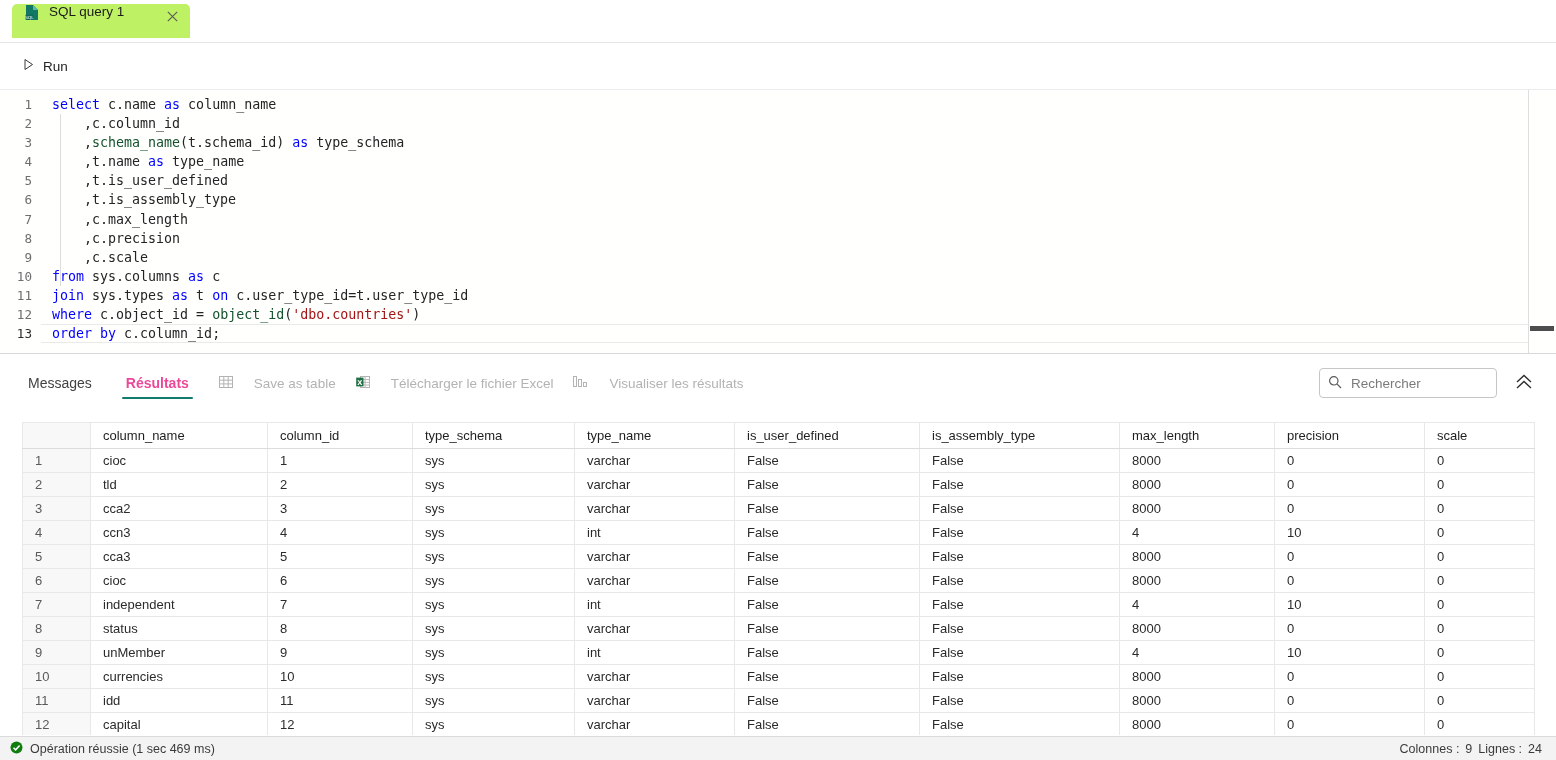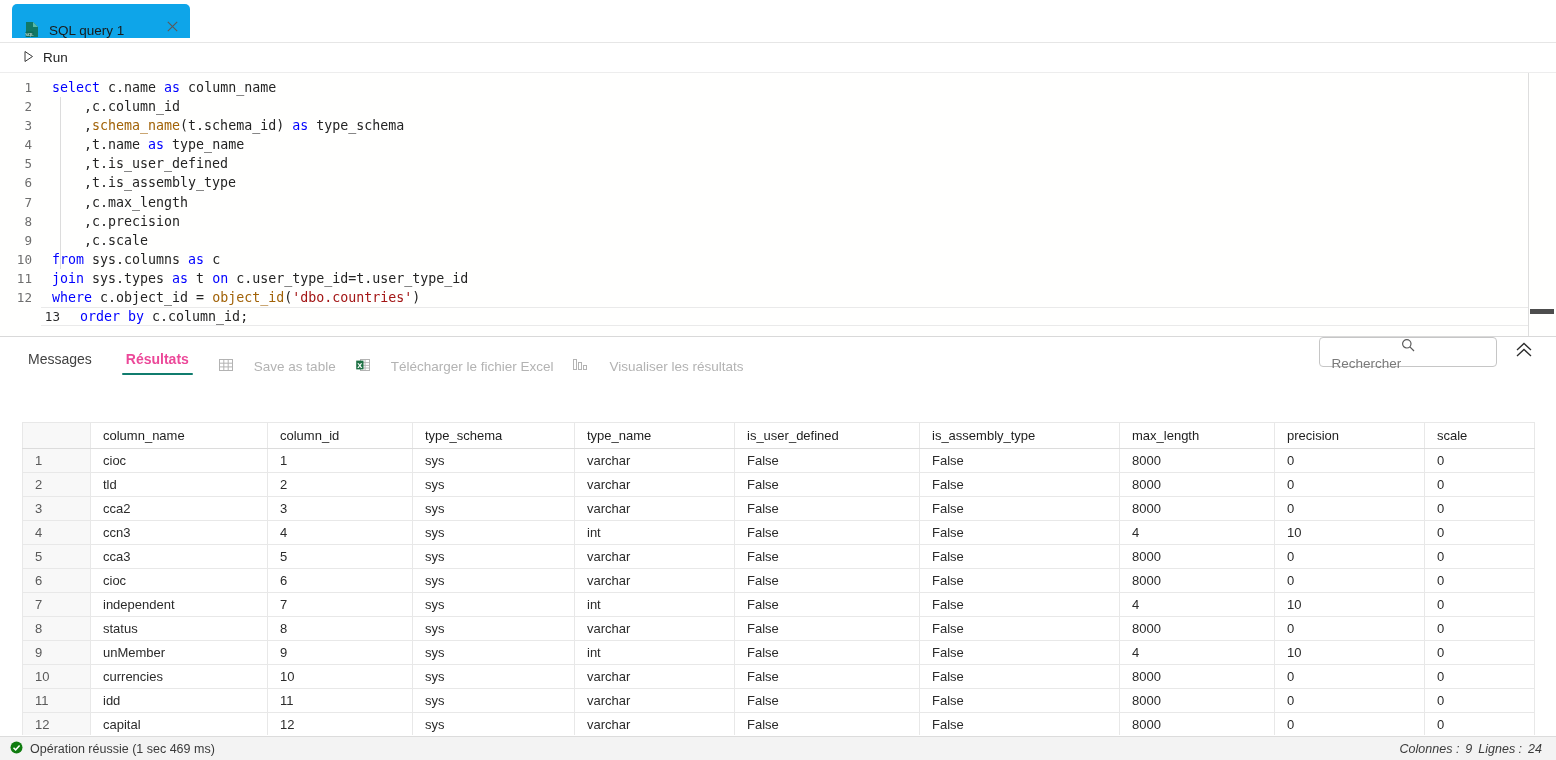--- a/index.html
+++ b/index.html
@@ -21,23 +21,23 @@
   .tabbar {
     height: 42px;
     background: #ffffff;
     display: flex;
     align-items: flex-start;
     padding: 4px 0 0 12px;
     box-sizing: border-box;
   }
   .tab {
     display: flex;
-    align-items: flex-end;
+    align-items: flex-start;
     height: 34px;
-    background: #0ea5e9;
+    background: #bef264;
     border-radius: 5px 5px 0 0;
     padding: 0 6px 0 12px;
     min-width: 160px;
     cursor: pointer;
   }
   .tab-icon {
     width: 16px;
     height: 17px;
     margin-right: 9px;
     flex: 0 0 auto;
@@ -56,21 +56,21 @@
     display: flex;
     align-items: center;
     justify-content: center;
     border-radius: 3px;
     cursor: pointer;
     flex: 0 0 auto;
   }
 
   
   .query-toolbar {
-    height: 31px;
+    height: 48px;
     border-top: 1px solid #e6e6e6;
     border-bottom: 1px solid #ededed;
     display: flex;
     align-items: center;
     padding-left: 14px;
     background: #ffffff;
     box-sizing: border-box;
   }
   .tb-btn {
     display: flex;
@@ -111,21 +111,21 @@
   .ln {
     width: 41px;
     text-align: right;
     padding-right: 9px;
     box-sizing: border-box;
     color: #6e6e6e;
     font-size: 12.6px;
     flex: 0 0 auto;
     user-select: none;
   }
-  .ln.active { color: #2b2b2b; margin-left: 28px; }
+  .ln.active { color: #2b2b2b; }
   .code-txt {
     white-space: pre;
     flex: 1 1 auto;
     padding-left: 11px;
   }
   .code-line.current .code-txt {
     position: relative;
   }
   .current-line-box {
     position: absolute;
@@ -139,21 +139,21 @@
   }
   .indent-guide {
     position: absolute;
     left: 60px;
     top: 0;
     bottom: 0;
     width: 1px;
     background: #dcdcdc;
   }
   .kw  { color: #0000ff; }
-  .fn  { color: #a16207; margin-top: 16px; }
+  .fn  { color: #14532d; margin-top: 16px; }
   .str { color: #a31515; }
 
   .editor-vline {
     position: absolute;
     top: 0;
     bottom: 0;
     right: 27px;
     width: 1px;
     background: #dedede;
   }
@@ -164,20 +164,21 @@
     width: 24px;
     height: 5px;
     background: #4d4d4d;
     border-radius: 0;
   }
 
   
   .results-toolbar {
     height: 58px;
     display: flex;
+    align-items: center;
     padding: 0 18px 0 24px;
     box-sizing: border-box;
     position: relative;
   }
   .rtab {
     position: relative;
     font-size: 14px;
     color: #424242;
     padding: 0 4px 0 4px;
     margin-right: 26px;
@@ -211,21 +212,20 @@
   .searchbox {
     display: flex;
     align-items: center;
     width: 178px;
     height: 30px;
     border: 1px solid #c6c6c6;
     border-radius: 4px;
     padding: 0 8px;
     box-sizing: border-box;
     background: #fff;
-    flex-direction: column;
   }
   .searchbox input {
     border: none;
     outline: none;
     font-family: "Liberation Sans", sans-serif;
     font-size: 13.5px;
     color: #242424;
     width: 100%;
     margin-left: 7px;
     background: transparent;
@@ -290,21 +290,21 @@
     border-top: 1px solid #dcdcdc;
     display: flex;
     align-items: center;
     padding: 0 14px 0 10px;
     box-sizing: border-box;
     font-size: 12.5px;
     color: #3b3b3b;
   }
   .status-left { display: flex; align-items: center; }
   .status-left .lbl { margin-left: 7px; }
-  .status-right { margin-left: auto; display: flex; align-items: center; gap: 6px; font-style: italic; }
+  .status-right { margin-left: auto; display: flex; align-items: center; gap: 6px; }
 </style>
 </head>
 <body>
 
 <div class="tabbar">
   <div class="tab">
     <span class="tab-icon">
       <svg width="16" height="17" viewBox="0 0 16 17">
         <path d="M2 1h7l5 5v10H2z" fill="#117865"></path>
         <path d="M9 1l5 5H9z" fill="#59b9a6"></path>

